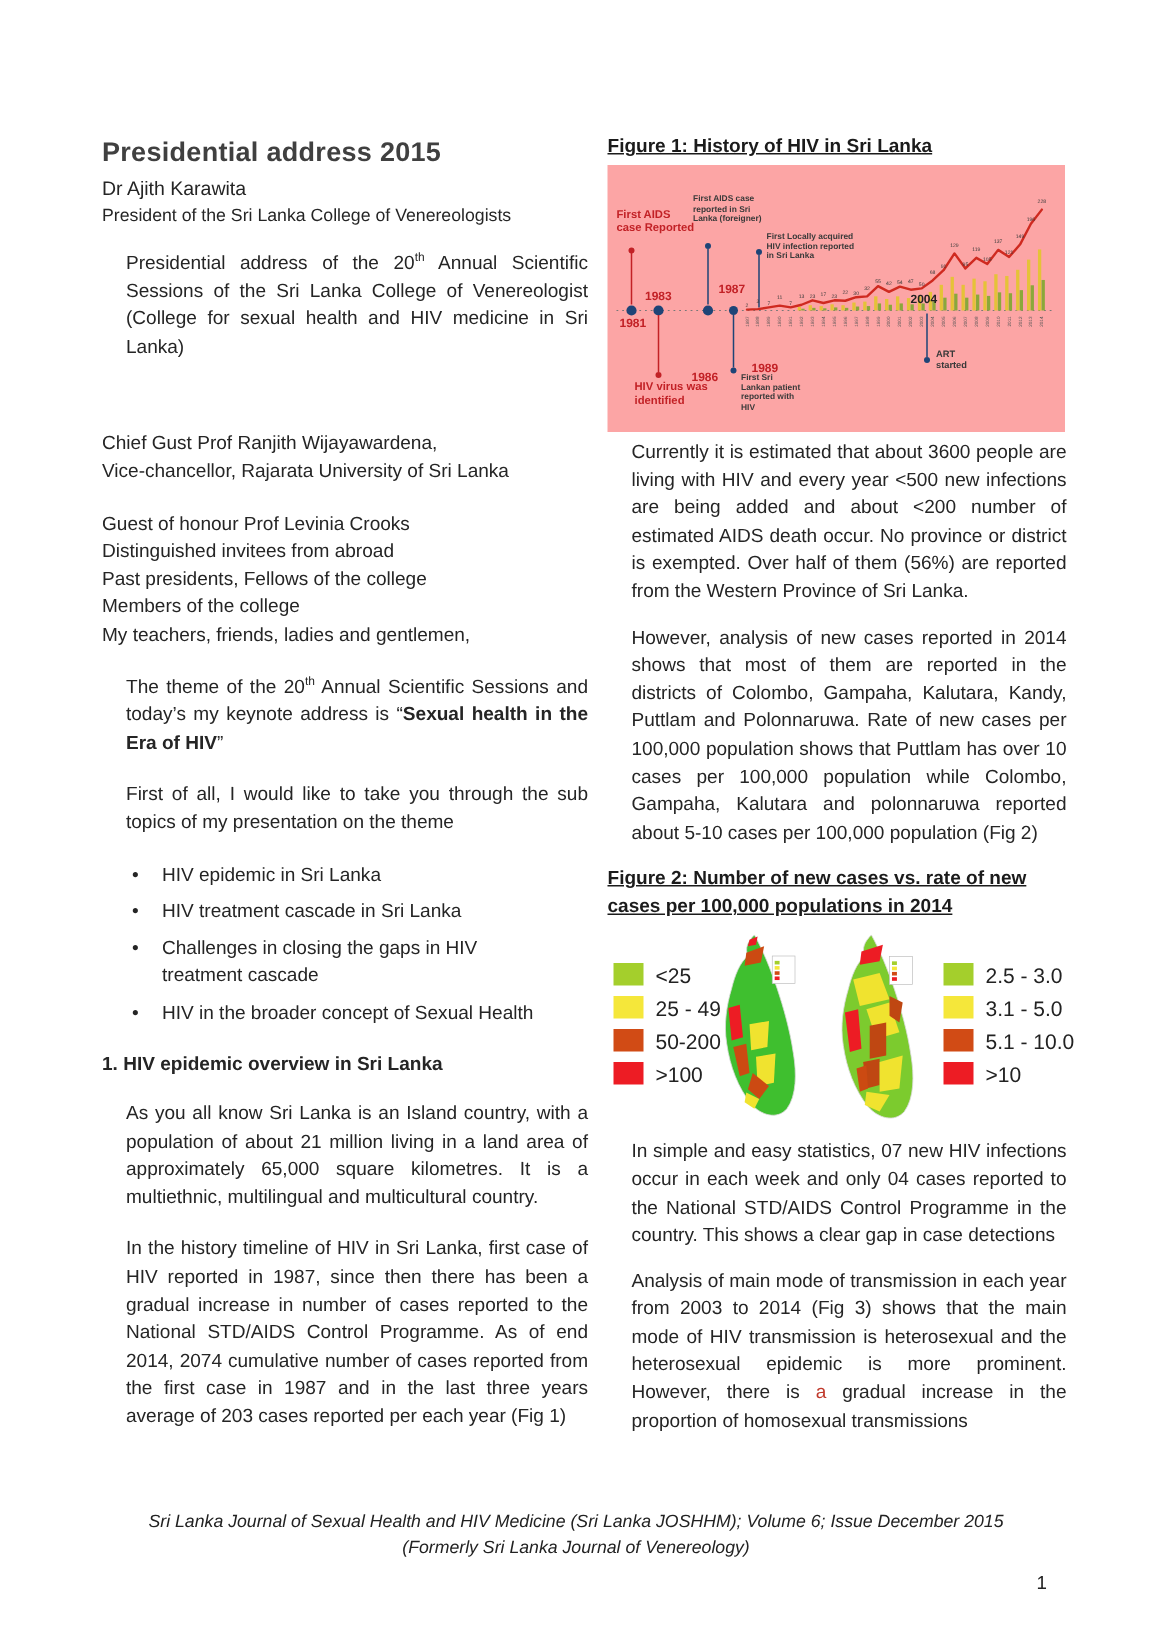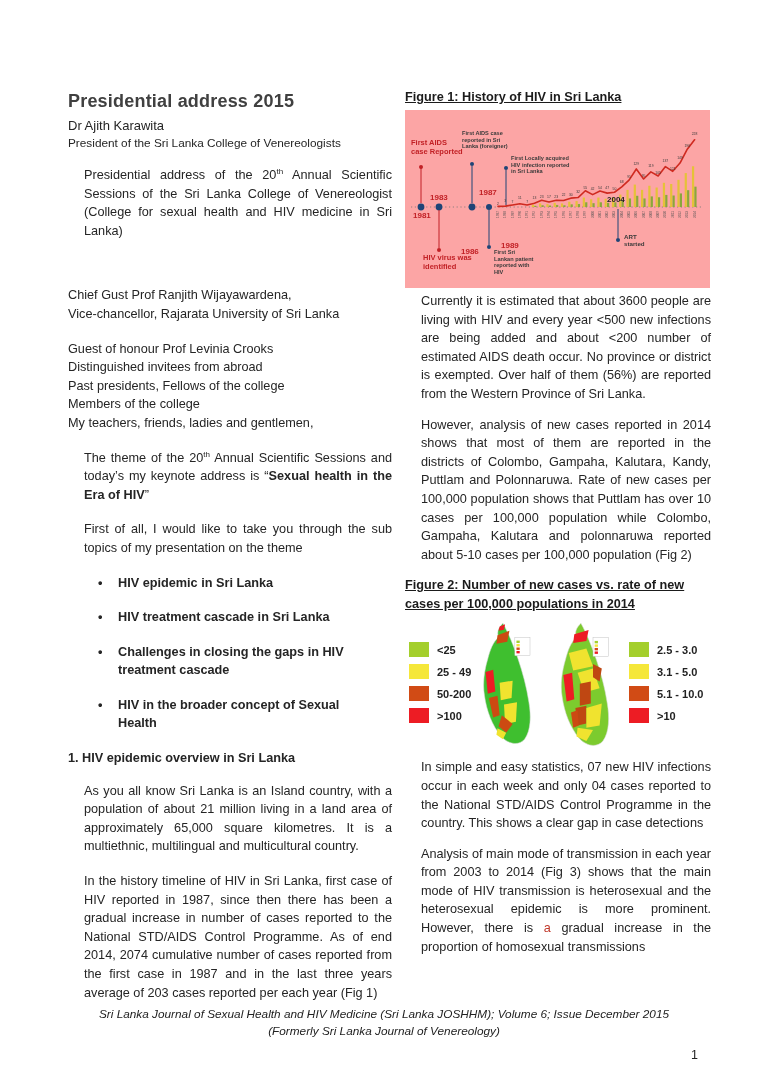--- a/index.html
+++ b/index.html
@@ -8,21 +8,21 @@
   .col{position:absolute;top:88px;font-size:12.7px;line-height:18.6px;}
   #col-left{left:68px;width:324px;}
   #col-right{left:405px;width:306px;}
   h1{font-size:18px;line-height:26px;margin:0 0 2px 0;font-weight:700;color:#404040;letter-spacing:.2px;}
   .byline{margin:0;font-size:13px;line-height:19px;}
   .byline-role{margin:0 0 14px 0;font-size:11.8px;line-height:17px;}
   p.just{text-align:justify;margin:0 0 16px 16px;}
   p.tight{margin:0;} .gap16{height:16px;} .gap30{height:30px;}
   .bold{font-weight:700;}
   ul.topics{list-style:none;margin:0 0 16px 0;padding:0 10px 0 14px;}
-  ul.topics li{position:relative;padding-left:20px;margin:16px;max-width:252px;font-weight:bold;}
+  ul.topics li{position:relative;padding-left:20px;margin:6px;max-width:252px;}
   ul.topics li:before{content:"\2022";position:absolute;left:0;top:0;}
   .sec-head{font-weight:700;margin:0 0 14px 0;}
   .fig-cap{font-weight:700;margin:0 0 3px 0;line-height:19px;color:#1b1b1b;text-decoration:underline;}
   
   #fig1{position:relative;width:305px;height:178px;margin:0 0 4px 0;background:#fca5a5;}
   #fig1 svg{position:absolute;left:0;top:0;}
   .f1-ann{position:absolute;font-weight:700;white-space:pre-line;line-height:1.18;}
   .f1-red{color:#c22126;}
   .f1-dark{color:#3a3a3a;}
   .a-far{left:6px;top:29px;font-size:7.5px;}
@@ -36,21 +36,21 @@
   .a-srilankan{left:89px;top:139px;font-size:5.6px;}
   .a-locally{left:106px;top:45px;font-size:5.6px;}
   .a-2004{left:202px;top:85px;font-size:8px;color:#222;}
   .a-art{left:219px;top:123px;font-size:6.2px;}
   
   #fig2{position:relative;width:305px;height:132px;margin:2px 0 6px 0;}
   .legend{position:absolute;top:22px;}
   #legend-left{left:4px;} #legend-right{left:224px;}
   .legend-row{display:flex;align-items:center;height:15px;margin-bottom:7px;}
   .legend-swatch{width:20px;height:15px;margin-right:8px;flex:0 0 auto;}
-  .legend-label{font-size:11px;color:#222;white-space:nowrap;font-weight:bold;}
+  .legend-label{font-size:14px;color:#222;white-space:nowrap;}
   .mapsvg{position:absolute;top:0;}
   #map-left{left:66px;} #map-right{left:142px;}
   
   #footer{position:absolute;left:68px;top:1006px;width:632px;text-align:center;
           font-style:italic;font-size:11.8px;line-height:17px;color:#222;}
   #page-number{position:absolute;right:70px;top:1048px;font-size:12.5px;color:#222;}
   sup{font-size:8px;line-height:0;}
   .redchar{color:#c0392b;}
 </style>
 </head>

